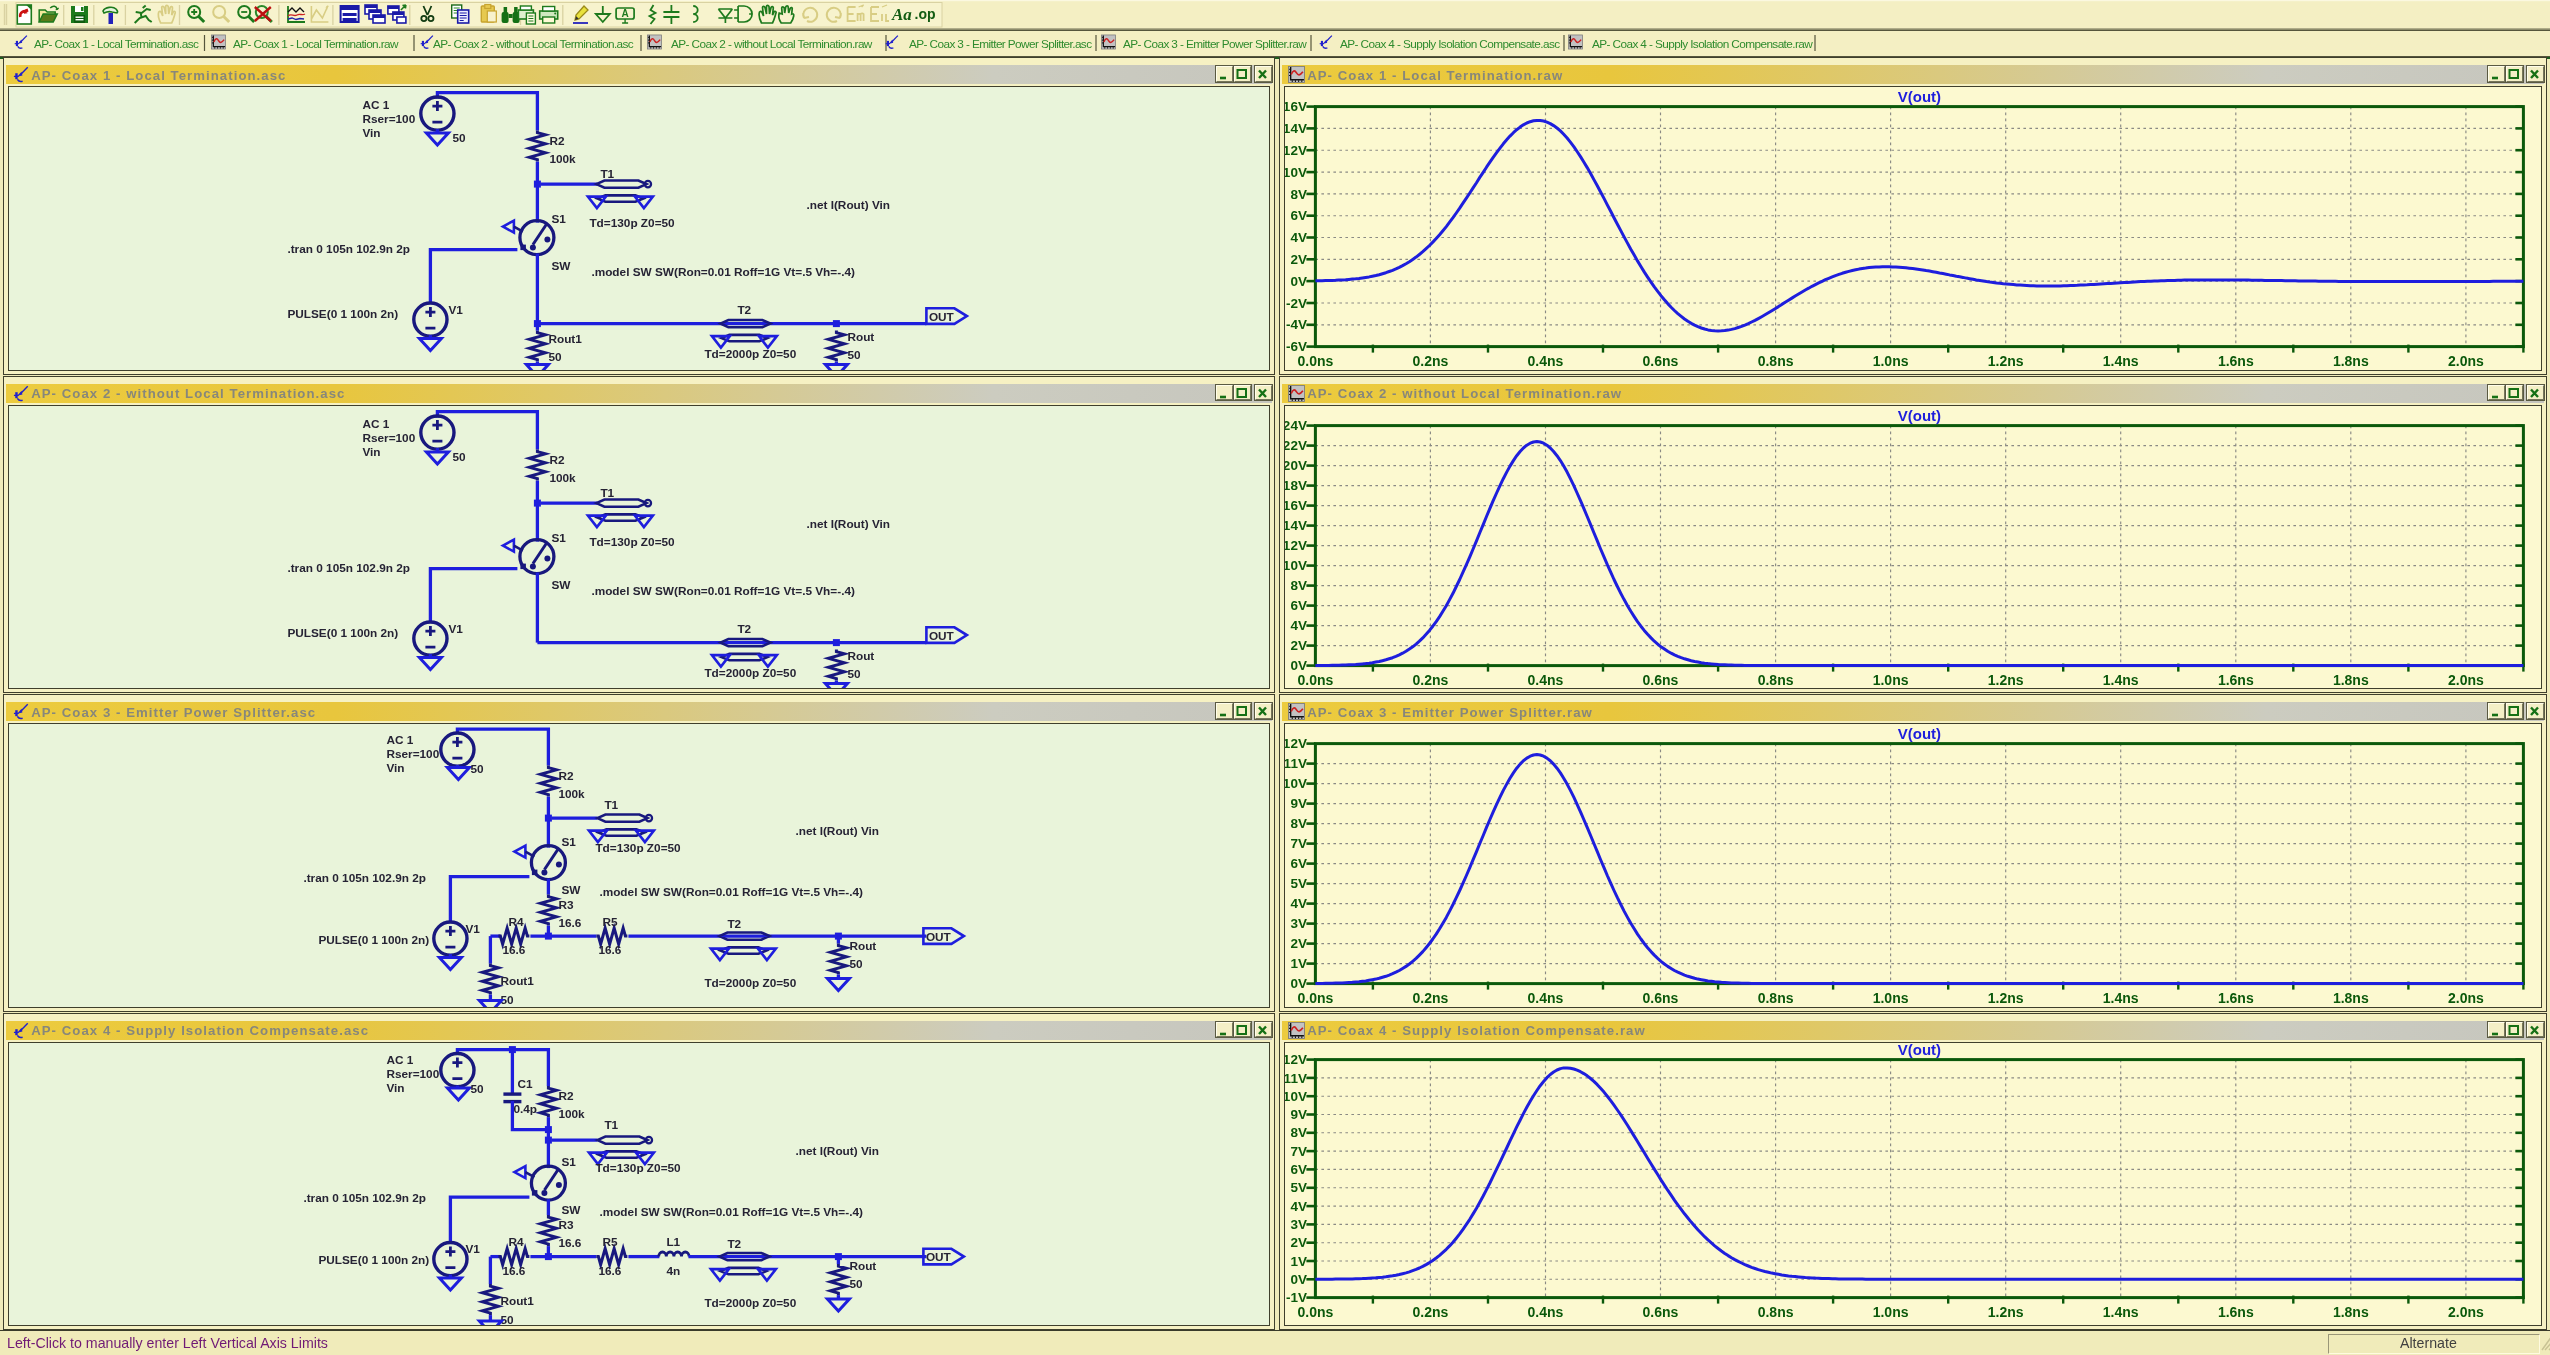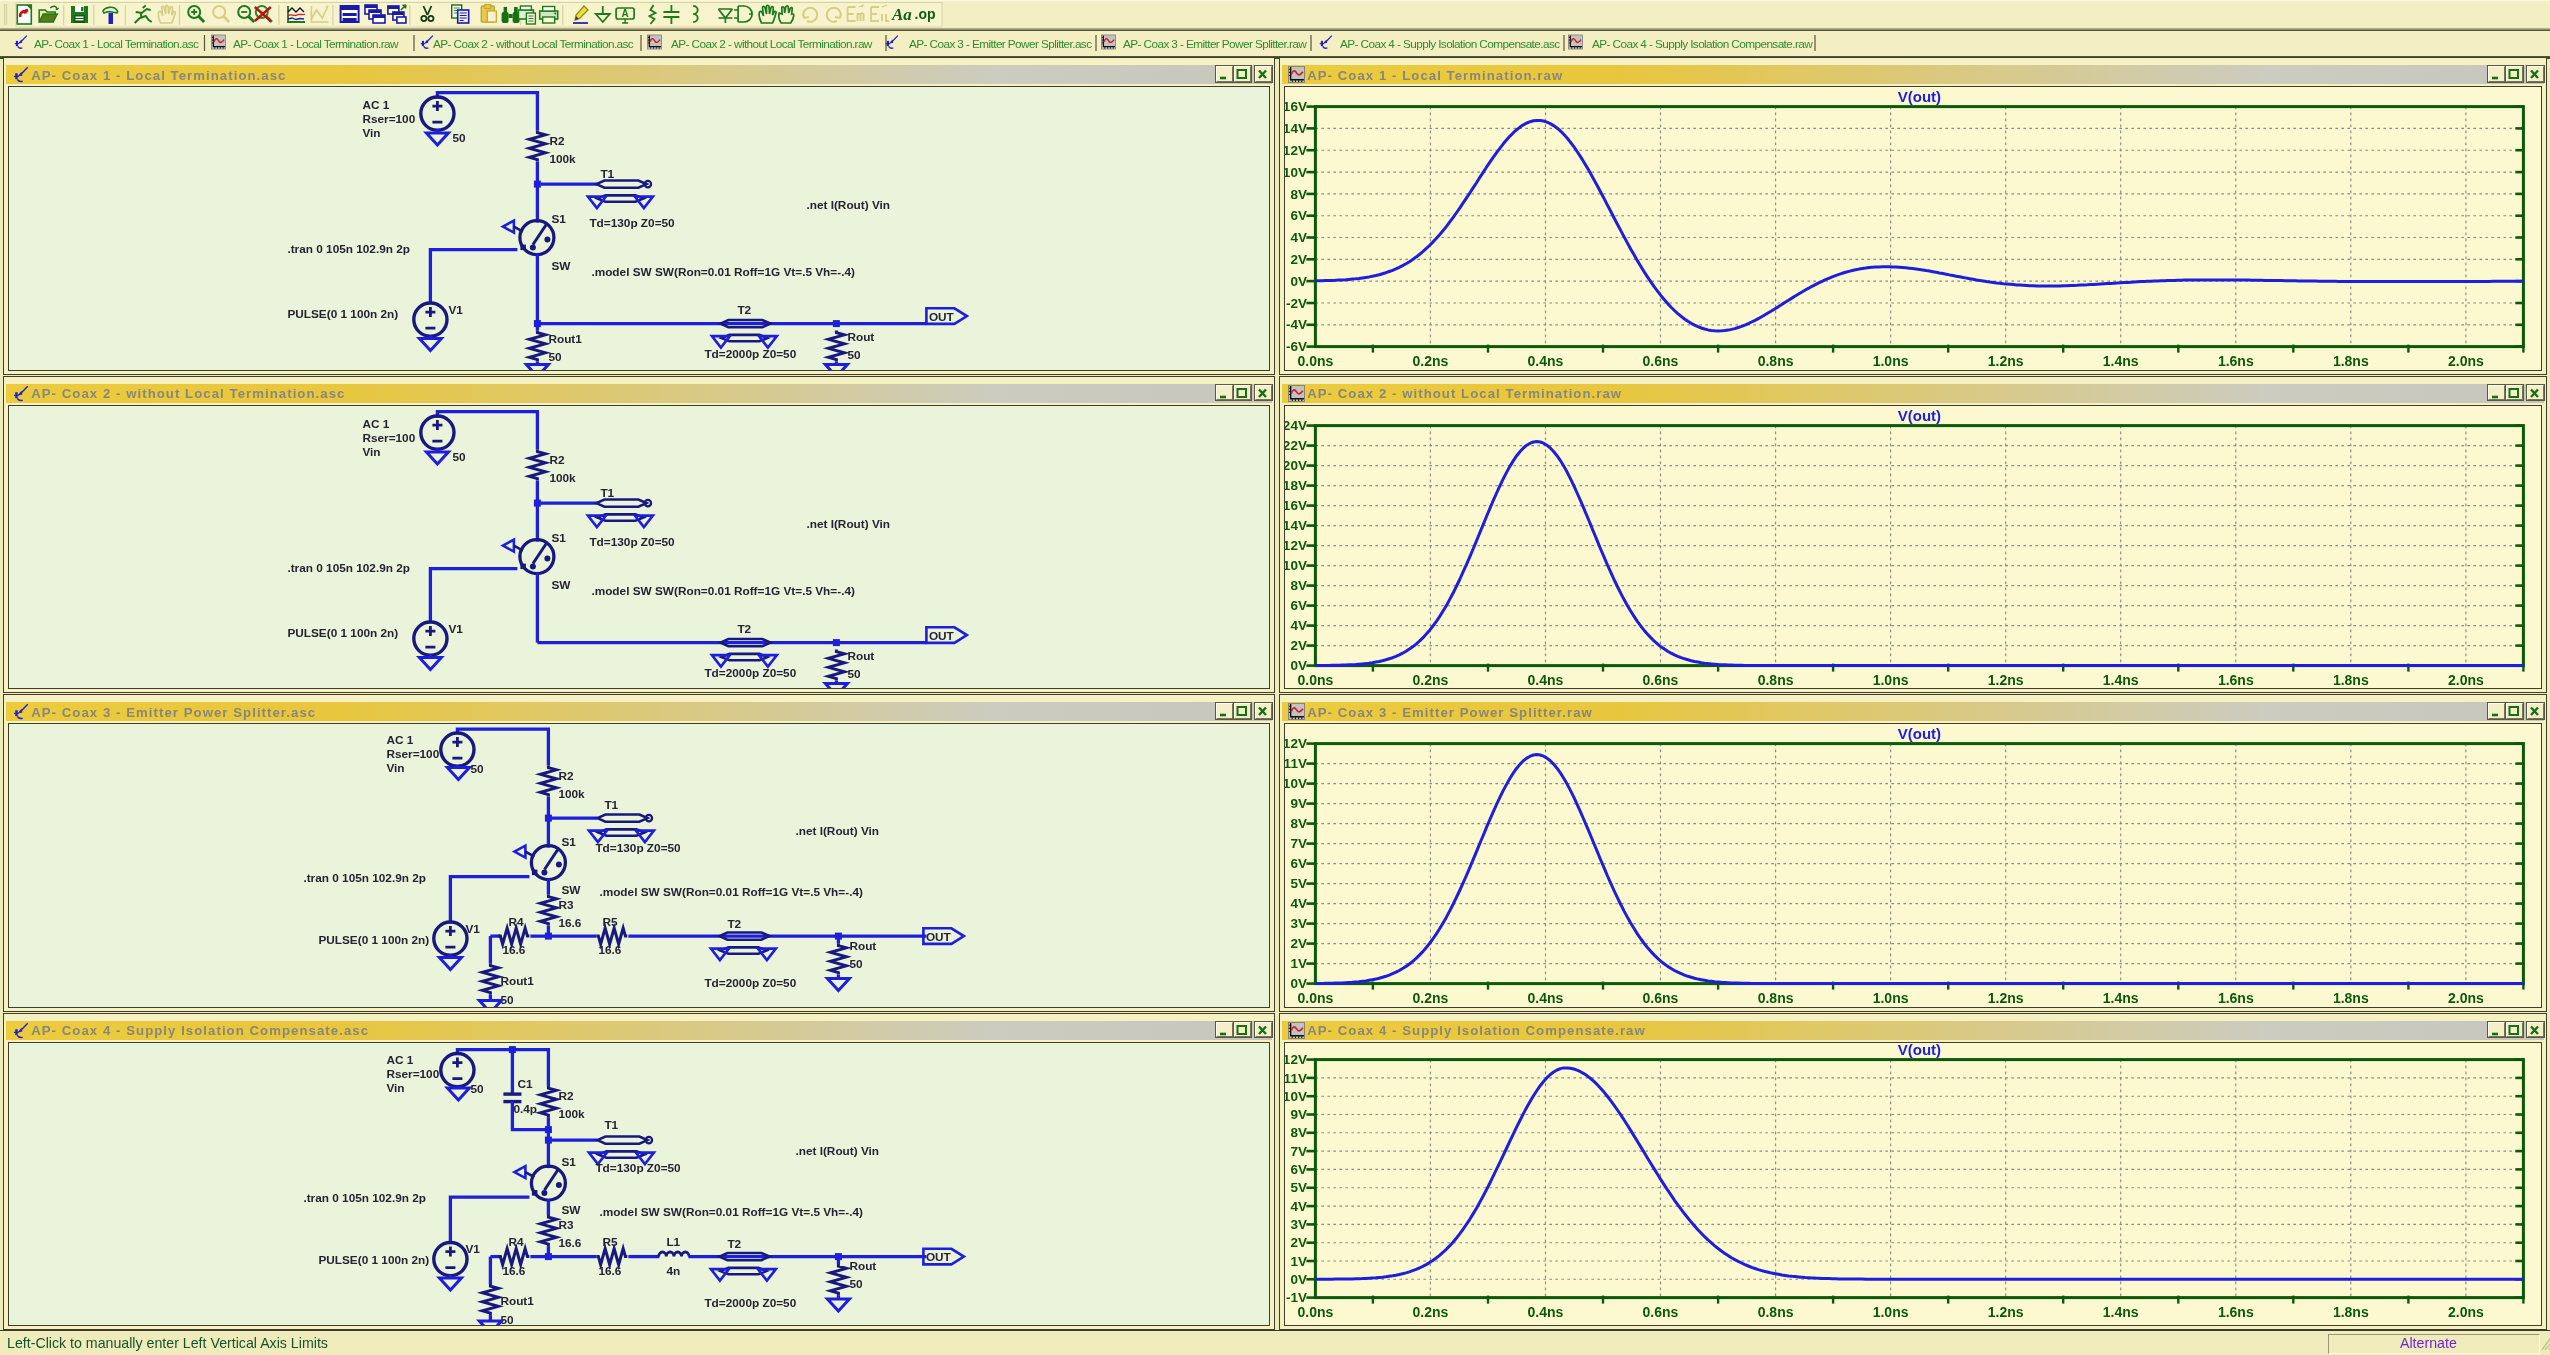--- a/index.html
+++ b/index.html
@@ -1098,18 +1098,18 @@
         <line x1="2062.8" y1="1294.5" x2="2062.8" y2="1302.5" stroke="#0b590b" stroke-width="2.4"></line>
         <line x1="2177.9" y1="1294.5" x2="2177.9" y2="1302.5" stroke="#0b590b" stroke-width="2.4"></line>
         <line x1="2292.9" y1="1294.5" x2="2292.9" y2="1302.5" stroke="#0b590b" stroke-width="2.4"></line>
         <line x1="2408.0" y1="1294.5" x2="2408.0" y2="1302.5" stroke="#0b590b" stroke-width="2.4"></line>
         <line x1="2523.0" y1="1294.5" x2="2523.0" y2="1302.5" stroke="#0b590b" stroke-width="2.4"></line>
         <polyline points="1315.0,1278.2 1318.4,1278.1 1321.7,1278.1 1325.1,1278.1 1328.4,1278.1 1331.8,1278.1 1335.1,1278.0 1338.5,1278.0 1341.8,1278.0 1345.2,1277.9 1348.6,1277.9 1351.9,1277.8 1355.3,1277.7 1358.6,1277.6 1362.0,1277.5 1365.3,1277.3 1368.7,1277.1 1372.0,1276.9 1375.4,1276.7 1378.8,1276.4 1382.1,1276.1 1385.5,1275.7 1388.8,1275.2 1392.2,1274.7 1395.5,1274.1 1398.9,1273.4 1402.2,1272.6 1405.6,1271.8 1409.0,1270.8 1412.3,1269.6 1415.7,1268.3 1419.0,1266.9 1422.4,1265.3 1425.7,1263.5 1429.1,1261.5 1432.4,1259.3 1435.8,1256.9 1439.2,1254.3 1442.5,1251.3 1445.9,1248.2 1449.2,1244.8 1452.6,1241.1 1455.9,1237.1 1459.3,1232.8 1462.6,1228.2 1466.0,1223.3 1469.4,1218.2 1472.7,1212.8 1476.1,1207.1 1479.4,1201.1 1482.8,1194.9 1486.1,1188.5 1489.5,1181.9 1492.8,1175.1 1496.2,1168.1 1499.6,1161.1 1502.9,1154.0 1506.3,1146.9 1509.6,1139.8 1513.0,1132.7 1516.3,1125.8 1519.7,1119.1 1523.0,1112.5 1526.4,1106.2 1529.8,1100.2 1533.1,1094.6 1536.5,1089.4 1539.8,1084.6 1543.2,1080.4 1546.5,1076.6 1549.9,1073.4 1553.2,1070.9 1556.6,1068.9 1560.0,1067.5 1563.3,1066.8 1566.7,1066.8 1570.0,1067.1 1573.4,1067.9 1576.7,1069.0 1580.1,1070.6 1583.4,1072.5 1586.8,1074.7 1590.2,1077.4 1593.5,1080.3 1596.9,1083.6 1600.2,1087.2 1603.6,1091.0 1606.9,1095.1 1610.3,1099.5 1613.6,1104.1 1617.0,1108.9 1620.4,1113.8 1623.7,1118.9 1627.1,1124.2 1630.4,1129.5 1633.8,1135.0 1637.1,1140.5 1640.5,1146.0 1643.8,1151.5 1647.2,1157.1 1650.6,1162.6 1653.9,1168.0 1657.3,1173.4 1660.6,1178.8 1664.0,1184.0 1667.3,1189.1 1670.7,1194.1 1674.0,1199.0 1677.4,1203.7 1680.8,1208.3 1684.1,1212.7 1687.5,1216.9 1690.8,1221.0 1694.2,1224.9 1697.5,1228.7 1700.9,1232.2 1704.2,1235.6 1707.6,1238.8 1711.0,1241.8 1714.3,1244.7 1717.7,1247.4 1721.0,1249.9 1724.4,1252.3 1727.7,1254.5 1731.1,1256.6 1734.4,1258.5 1737.8,1260.3 1741.2,1261.9 1744.5,1263.5 1747.9,1264.9 1751.2,1266.2 1754.6,1267.4 1757.9,1268.5 1761.3,1269.5 1764.6,1270.4 1768.0,1271.2 1771.4,1272.0 1774.7,1272.6 1778.1,1273.2 1781.4,1273.8 1784.8,1274.3 1788.1,1274.8 1791.5,1275.2 1794.8,1275.5 1798.2,1275.8 1801.6,1276.1 1804.9,1276.4 1808.3,1276.6 1811.6,1276.8 1815.0,1277.0 1818.3,1277.1 1821.7,1277.3 1825.0,1277.4 1828.4,1277.5 1831.8,1277.6 1835.1,1277.7 1838.5,1277.8 1841.8,1277.8 1845.2,1277.9 1848.5,1277.9 1851.9,1278.0 1855.2,1278.0 1858.6,1278.0 1862.0,1278.0 1865.3,1278.1 1868.7,1278.1 1872.0,1278.1 1875.4,1278.1 1878.7,1278.1 1882.1,1278.1 1885.4,1278.1 1888.8,1278.2 1892.2,1278.2 1895.5,1278.2 1898.9,1278.2 1902.2,1278.2 1905.6,1278.2 1908.9,1278.2 1912.3,1278.2 1915.6,1278.2 1919.0,1278.2 1922.4,1278.2 1925.7,1278.2 1929.1,1278.2 1932.4,1278.2 1935.8,1278.2 1939.1,1278.2 1942.5,1278.2 1945.8,1278.2 1949.2,1278.2 1952.6,1278.2 1955.9,1278.2 1959.3,1278.2 1962.6,1278.2 1966.0,1278.2 1969.3,1278.2 1972.7,1278.2 1976.0,1278.2 1979.4,1278.2 1982.8,1278.2 1986.1,1278.2 1989.5,1278.2 1992.8,1278.2 1996.2,1278.2 1999.5,1278.2 2002.9,1278.2 2006.2,1278.2 2009.6,1278.2 2013.0,1278.2 2016.3,1278.2 2019.7,1278.2 2023.0,1278.2 2026.4,1278.2 2029.7,1278.2 2033.1,1278.2 2036.4,1278.2 2039.8,1278.2 2043.2,1278.2 2046.5,1278.2 2049.9,1278.2 2053.2,1278.2 2056.6,1278.2 2059.9,1278.2 2063.3,1278.2 2066.6,1278.2 2070.0,1278.2 2073.4,1278.2 2076.7,1278.2 2080.1,1278.2 2083.4,1278.2 2086.8,1278.2 2090.1,1278.2 2093.5,1278.2 2096.8,1278.2 2100.2,1278.2 2103.6,1278.2 2106.9,1278.2 2110.3,1278.2 2113.6,1278.2 2117.0,1278.2 2120.3,1278.2 2123.7,1278.2 2127.0,1278.2 2130.4,1278.2 2133.8,1278.2 2137.1,1278.2 2140.5,1278.2 2143.8,1278.2 2147.2,1278.2 2150.5,1278.2 2153.9,1278.2 2157.2,1278.2 2160.6,1278.2 2164.0,1278.2 2167.3,1278.2 2170.7,1278.2 2174.0,1278.2 2177.4,1278.2 2180.7,1278.2 2184.1,1278.2 2187.4,1278.2 2190.8,1278.2 2194.2,1278.2 2197.5,1278.2 2200.9,1278.2 2204.2,1278.2 2207.6,1278.2 2210.9,1278.2 2214.3,1278.2 2217.6,1278.2 2221.0,1278.2 2224.4,1278.2 2227.7,1278.2 2231.1,1278.2 2234.4,1278.2 2237.8,1278.2 2241.1,1278.2 2244.5,1278.2 2247.8,1278.2 2251.2,1278.2 2254.6,1278.2 2257.9,1278.2 2261.3,1278.2 2264.6,1278.2 2268.0,1278.2 2271.3,1278.2 2274.7,1278.2 2278.0,1278.2 2281.4,1278.2 2284.8,1278.2 2288.1,1278.2 2291.5,1278.2 2294.8,1278.2 2298.2,1278.2 2301.5,1278.2 2304.9,1278.2 2308.2,1278.2 2311.6,1278.2 2315.0,1278.2 2318.3,1278.2 2321.7,1278.2 2325.0,1278.2 2328.4,1278.2 2331.7,1278.2 2335.1,1278.2 2338.4,1278.2 2341.8,1278.2 2345.2,1278.2 2348.5,1278.2 2351.9,1278.2 2355.2,1278.2 2358.6,1278.2 2361.9,1278.2 2365.3,1278.2 2368.6,1278.2 2372.0,1278.2 2375.4,1278.2 2378.7,1278.2 2382.1,1278.2 2385.4,1278.2 2388.8,1278.2 2392.1,1278.2 2395.5,1278.2 2398.8,1278.2 2402.2,1278.2 2405.6,1278.2 2408.9,1278.2 2412.3,1278.2 2415.6,1278.2 2419.0,1278.2 2422.3,1278.2 2425.7,1278.2 2429.0,1278.2 2432.4,1278.2 2435.8,1278.2 2439.1,1278.2 2442.5,1278.2 2445.8,1278.2 2449.2,1278.2 2452.5,1278.2 2455.9,1278.2 2459.2,1278.2 2462.6,1278.2 2466.0,1278.2 2469.3,1278.2 2472.7,1278.2 2476.0,1278.2 2479.4,1278.2 2482.7,1278.2 2486.1,1278.2 2489.4,1278.2 2492.8,1278.2 2496.2,1278.2 2499.5,1278.2 2502.9,1278.2 2506.2,1278.2 2509.6,1278.2 2512.9,1278.2 2516.3,1278.2 2519.6,1278.2 2523.0,1278.2" fill="none" stroke="#1e1edd" stroke-width="3" stroke-linejoin="round"></polyline>
       </svg>
     </div>
   </div>
 <div style="position:absolute;left:0;top:1330px;width:2550px;height:25px;background:#f0ebba;border-top:1.6px solid #3a3a2a;box-sizing:border-box">
-    <span style="position:absolute;left:7px;top:4px;font-size:14.2px;color:#14532d">Left-Click to manually enter Left Vertical Axis Limits</span>
+    <span style="position:absolute;left:7px;top:4px;font-size:14.2px;color:#701a75">Left-Click to manually enter Left Vertical Axis Limits</span>
     <div style="position:absolute;left:2328px;top:3px;width:210px;height:18px;border:1px solid;border-color:#9a9678 #fffbe0 #fffbe0 #9a9678;"></div>
-    <span style="position:absolute;left:2400px;top:4px;font-size:14.2px;color:#6d28d9">Alternate</span>
+    <span style="position:absolute;left:2400px;top:4px;font-size:14.2px;color:#404040">Alternate</span>
     <svg width="12" height="18" style="position:absolute;left:2541px;top:3px">
       <path d="M11,2 L1,16 M11,8 L4,16 M11,13 L8,16" stroke="#c9c394" stroke-width="1.5"></path>
     </svg>
   </div>
 </body></html>

